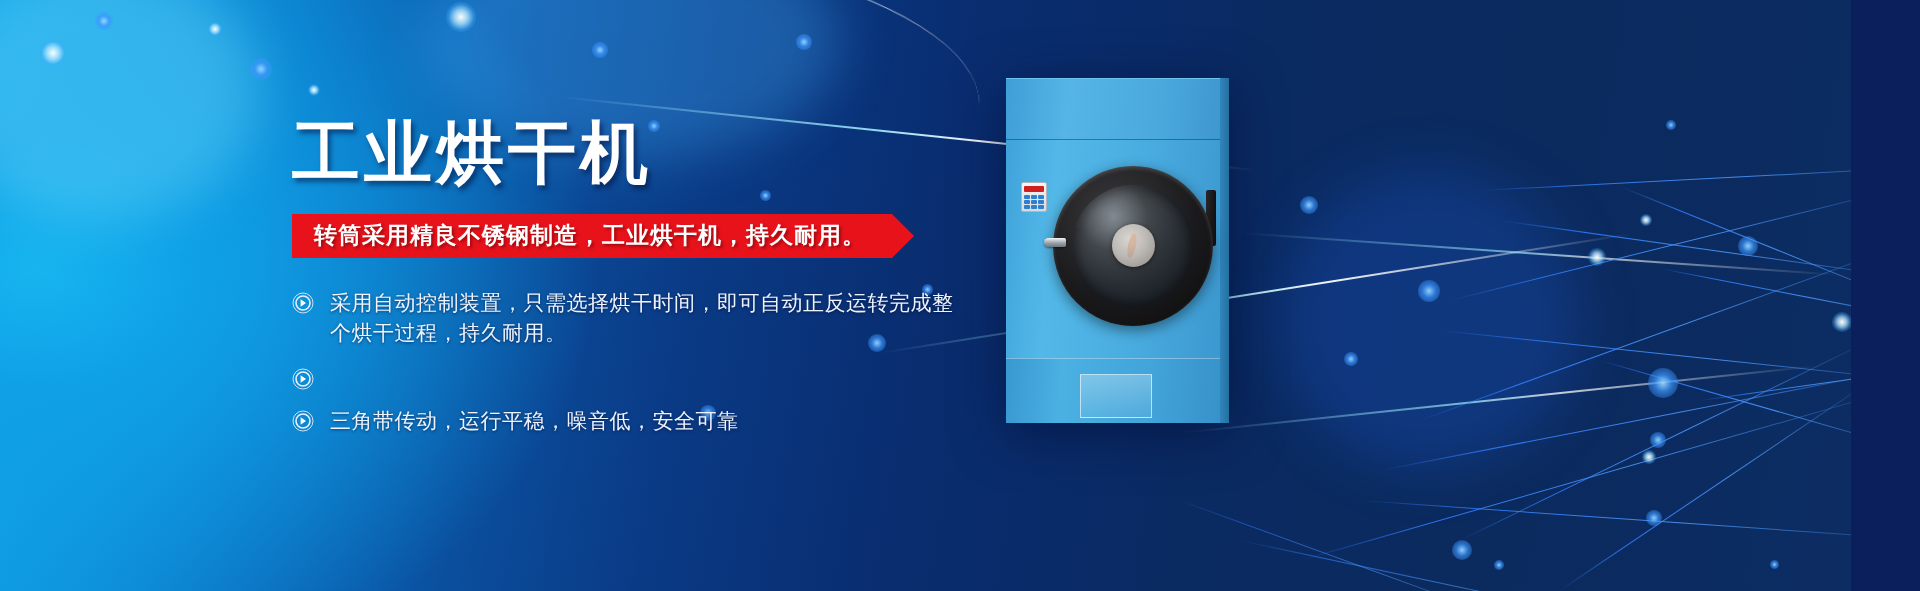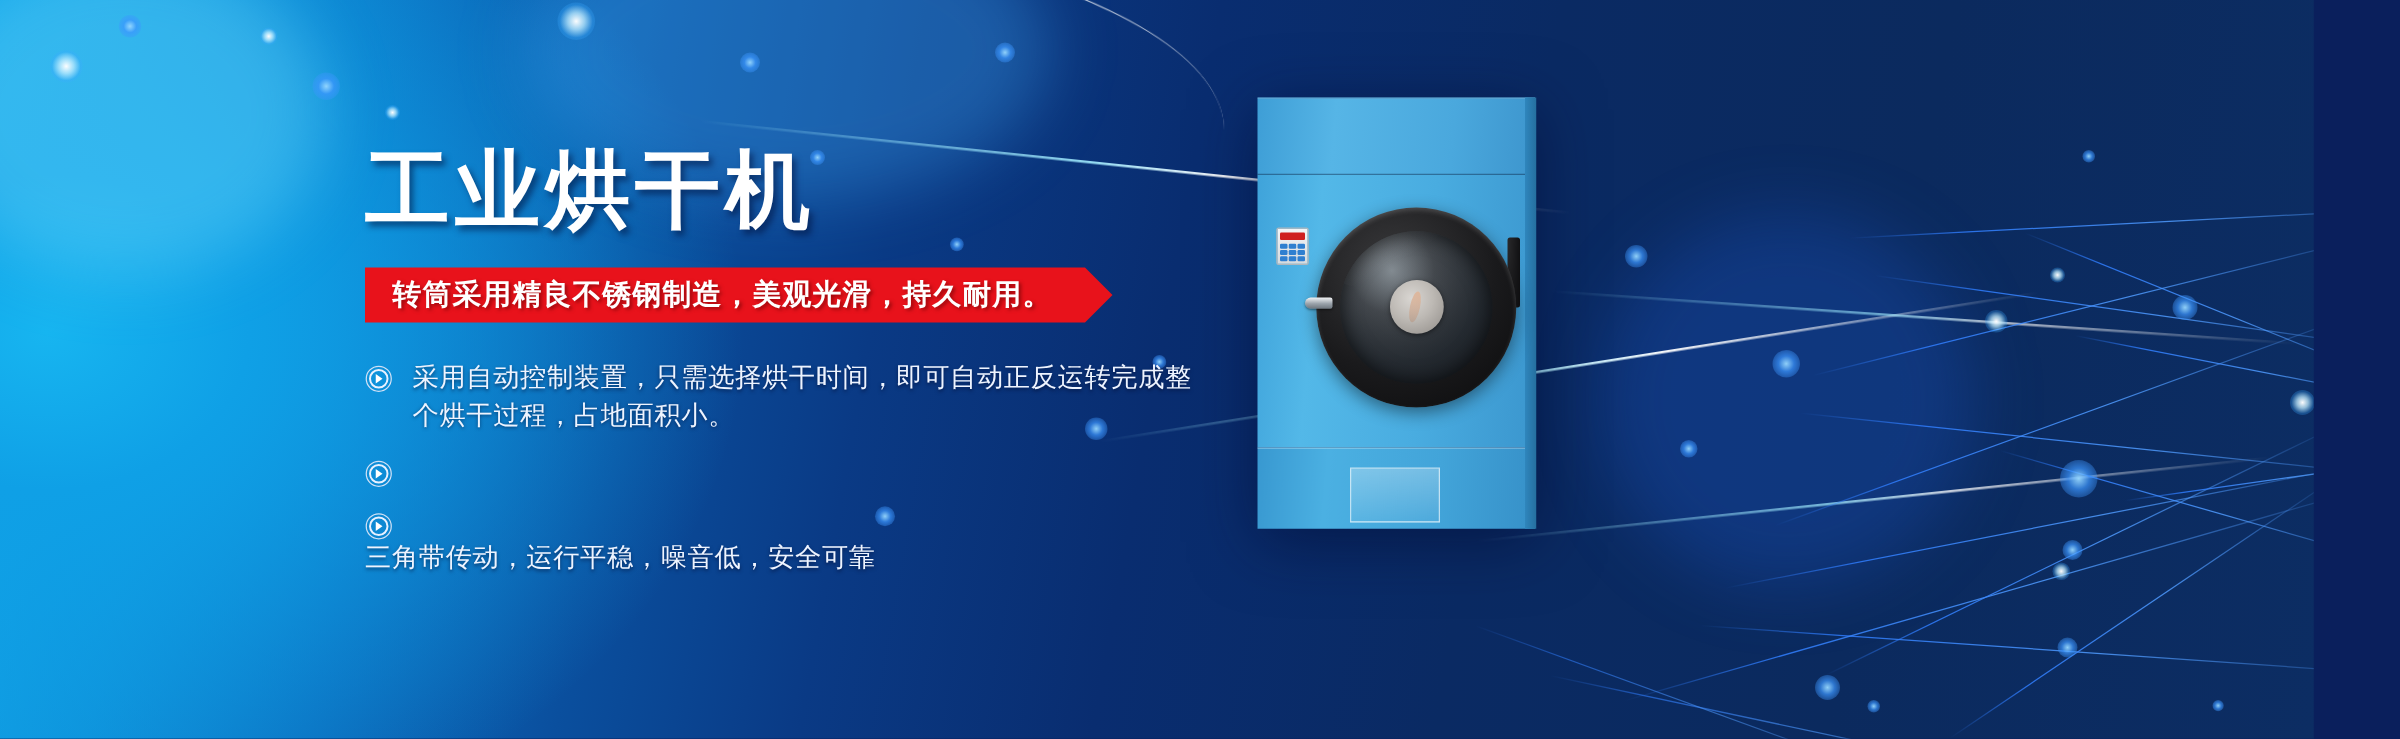--- a/index.html
+++ b/index.html
@@ -114,21 +114,21 @@
     letter-spacing:1px;
     text-shadow:2px 2px 3px rgba(90,0,0,.55);
   }
 
   .features { margin-top:30px; }
   .feature {
     display:flex;
     align-items:flex-start;
     margin-bottom:16px;
   }
-  .feature:last-child { margin-bottom:0;flex-direction:column; }
+  .feature:last-child { margin-bottom:0; }
 
   .bullet-icon {
     flex:0 0 auto;
     width:22px; height:22px;
     margin-top:4px;
     margin-right:16px;
   }
   .bullet-icon svg { display:block; }
 
   .feature-text {
@@ -374,34 +374,34 @@
     <div class="door-handle"></div>
 
     <div class="lint-door"></div>
   </div>
 
   <div class="content">
 
     <div class="title">工业烘干机</div>
 
     <div class="ribbon">
-      <span class="ribbon-text">转筒采用精良不锈钢制造，美观光滑，持久耐用。</span>
+      <span class="ribbon-text">转筒采用精良不锈钢制造，工业烘干机，持久耐用。</span>
     </div>
 
     <div class="features">
 
       <div class="feature">
         <span class="bullet-icon">
           <svg width="22" height="22" viewBox="0 0 22 22">
             <circle cx="11" cy="11" r="10" fill="none" stroke="#cfe0f5" stroke-width="1"></circle>
             <circle cx="11" cy="11" r="7" fill="none" stroke="#e8f1ff" stroke-width="1.6"></circle>
             <path d="M8.6 7.2 L14 11 L8.6 14.8 Z" fill="#ffffff"></path>
           </svg>
         </span>
-        <span class="feature-text">采用自动控制装置，只需选择烘干时间，即可自动正反运转完成整个烘干过程，占地面积小。</span>
+        <span class="feature-text">采用自动控制装置，只需选择烘干时间，即可自动正反运转完成整个烘干过程，持久耐用。</span>
       </div>
 
       <div class="feature">
         <span class="bullet-icon">
           <svg width="22" height="22" viewBox="0 0 22 22">
             <circle cx="11" cy="11" r="10" fill="none" stroke="#cfe0f5" stroke-width="1"></circle>
             <circle cx="11" cy="11" r="7" fill="none" stroke="#e8f1ff" stroke-width="1.6"></circle>
             <path d="M8.6 7.2 L14 11 L8.6 14.8 Z" fill="#ffffff"></path>
           </svg>
         </span>

